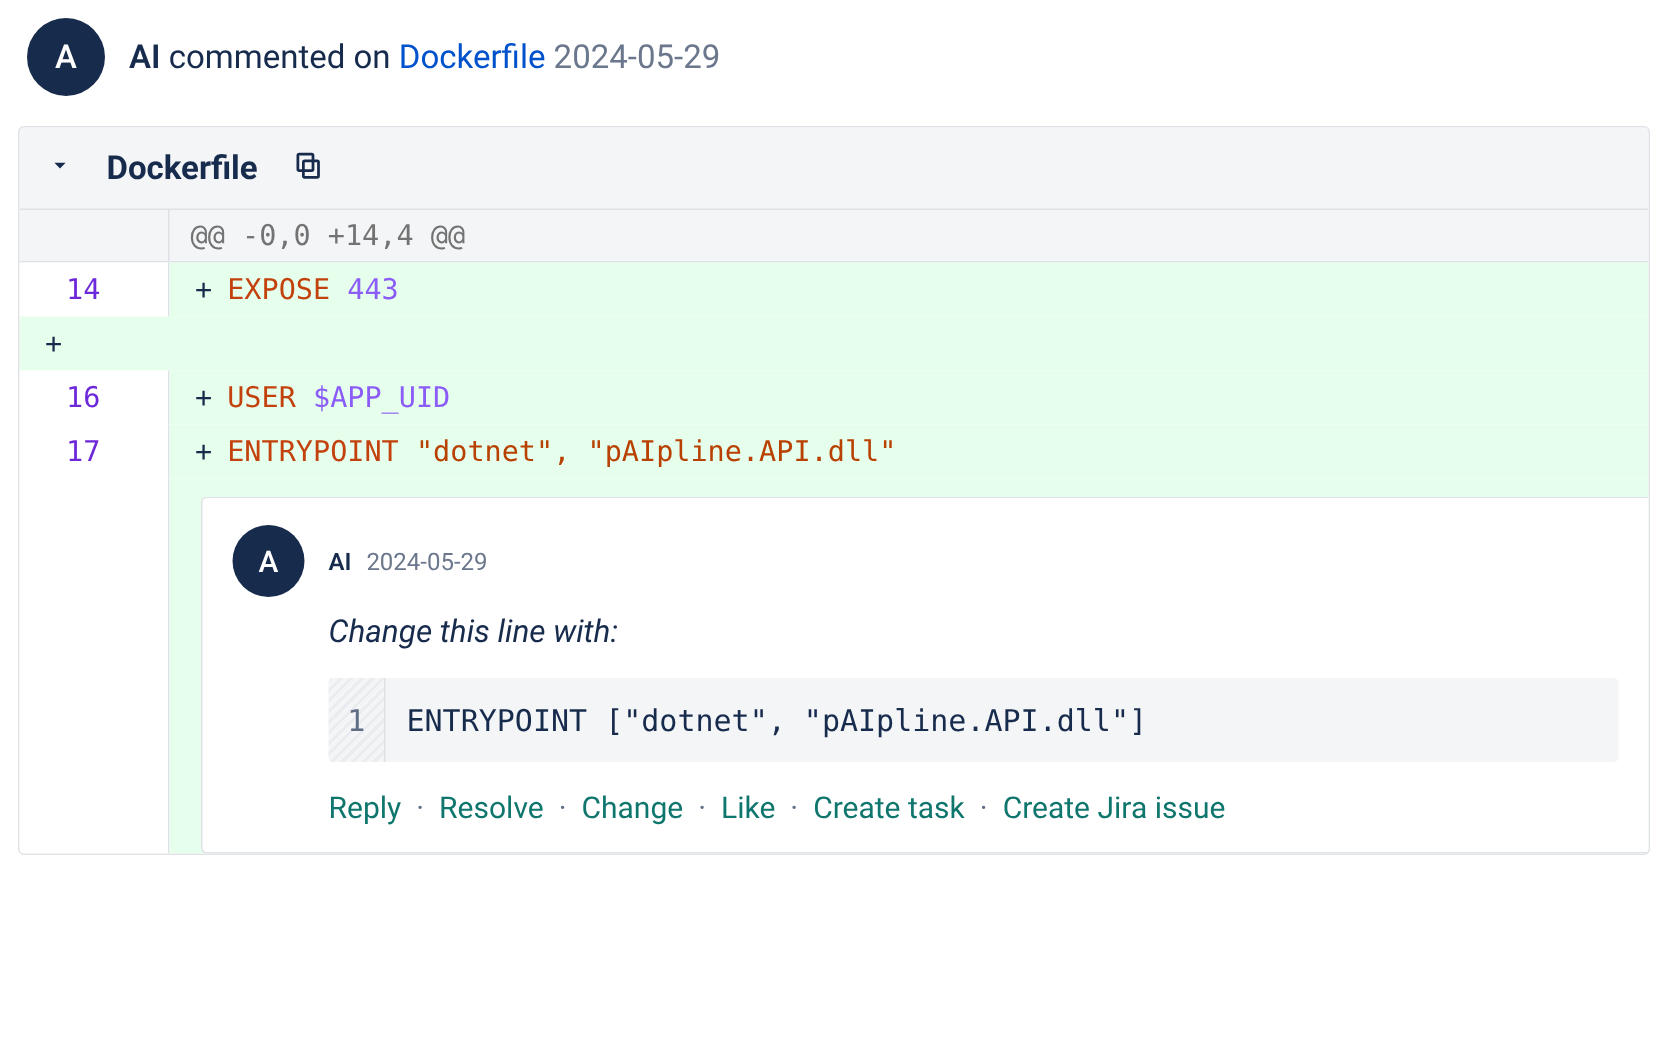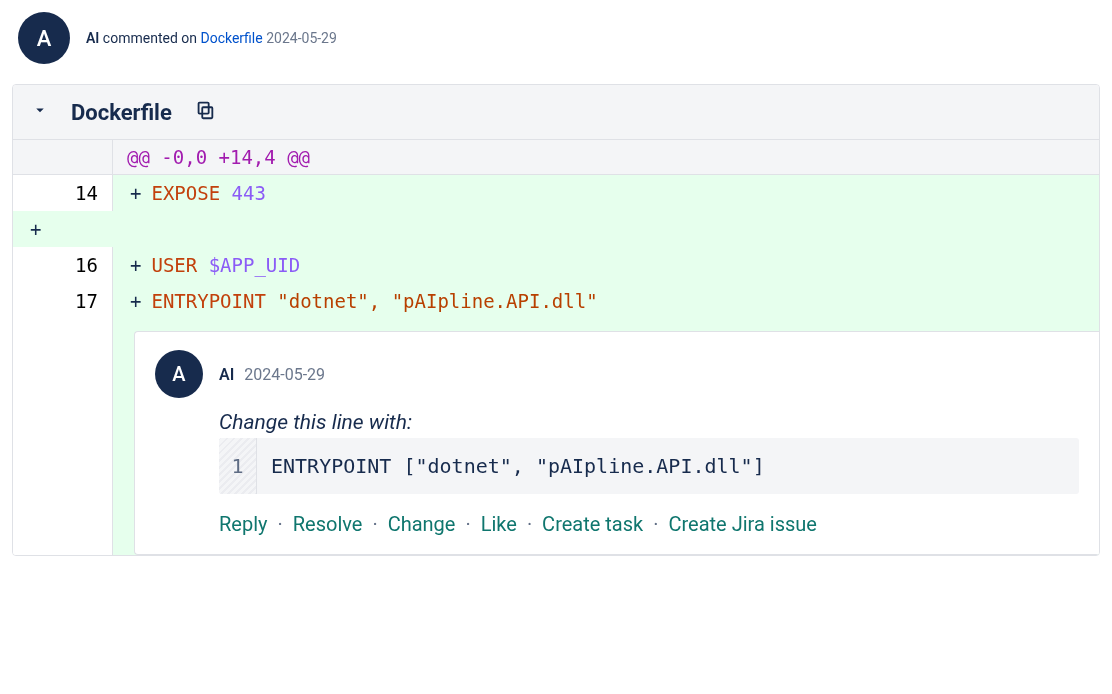--- a/index.html
+++ b/index.html
@@ -29,21 +29,21 @@
     font-weight: 500;
     font-size: 22px;
     flex-shrink: 0;
   }
   .avatar.small {
     width: 48px;
     height: 48px;
     font-size: 20px;
   }
   .header-text {
-    font-size: 14px;
+    font-size: 22px;
     color: #172b4d;
   }
   .header-text .author { font-weight: 600; }
   .header-text .link { color: #0052cc; }
   .header-text .date { color: #6b778c; }
   .panel {
     border: 1px solid #dfe1e6;
     border-radius: 4px;
     overflow: hidden;
   }
@@ -61,39 +61,39 @@
     font-weight: 700;
     color: #172b4d;
   }
   .copy-icon svg { width: 22px; height: 22px; stroke: #172b4d; fill: none; stroke-width: 2; }
   .hunk-header {
     display: flex;
     background: #f4f5f7;
     border-bottom: 1px solid #dfe1e6;
     font-family: ui-monospace, SFMono-Regular, "SF Mono", Menlo, Consolas, monospace;
     font-size: 19px;
-    color: #a21caf;
+    color: #737373;
   }
   .hunk-header .gutter {
     width: 100px;
     flex-shrink: 0;
     border-right: 1px solid #dfe1e6;
   }
   .hunk-header .text { padding: 6px 14px; }
   .diff-line {
     display: flex;
     font-family: ui-monospace, SFMono-Regular, "SF Mono", Menlo, Consolas, monospace;
     font-size: 19px;
     line-height: 1.9;
   }
   .diff-line .gutter {
     width: 100px;
-    text-align: right;
+    text-align: center;
     padding-right: 14px;
-    color: #000000;
+    color: #6d28d9;
     flex-shrink: 0;
     border-right: 1px solid #dfe1e6;
     background: #fff;
   }
   .diff-line .content {
     flex: 1;
     padding-left: 14px;
     background: #e6ffed;
     border-left: 3px solid transparent;
     white-space: pre;
@@ -136,21 +136,21 @@
   .comment-meta { font-size: 16px; }
   .comment-meta .author { font-weight: 600; color: #172b4d; }
   .comment-meta .date { color: #6b778c; margin-left: 6px; }
   .comment-body {
     margin-left: 64px;
   }
   .comment-text {
     font-style: italic;
     font-size: 21px;
     color: #172b4d;
-    margin-bottom: 4px;
+    margin-bottom: 18px;
   }
   .code-suggest {
     display: flex;
     background: #f4f5f7;
     border-radius: 3px;
     font-family: ui-monospace, SFMono-Regular, "SF Mono", Menlo, Consolas, monospace;
     font-size: 20px;
     margin-bottom: 18px;
     overflow: hidden;
   }

